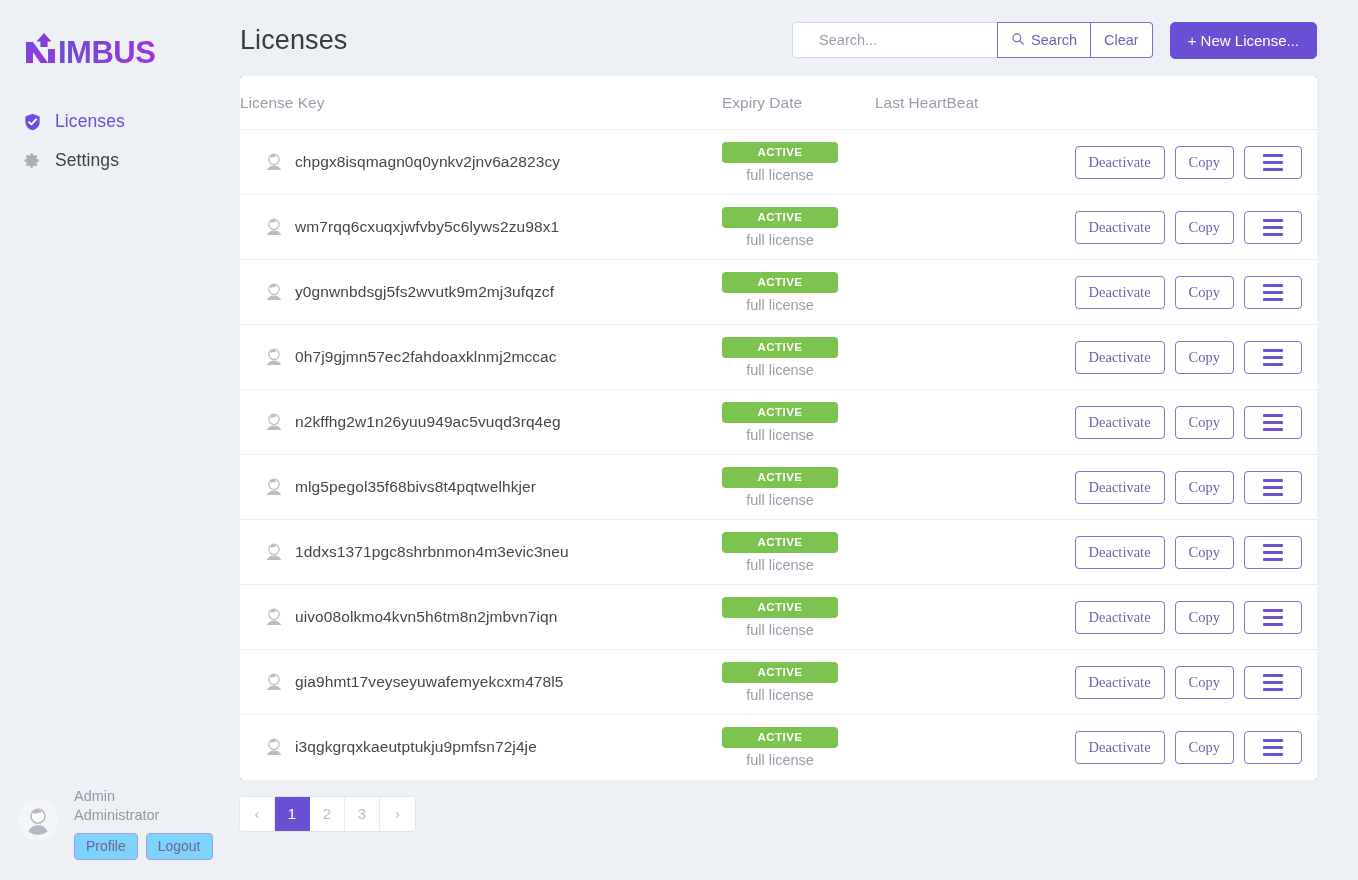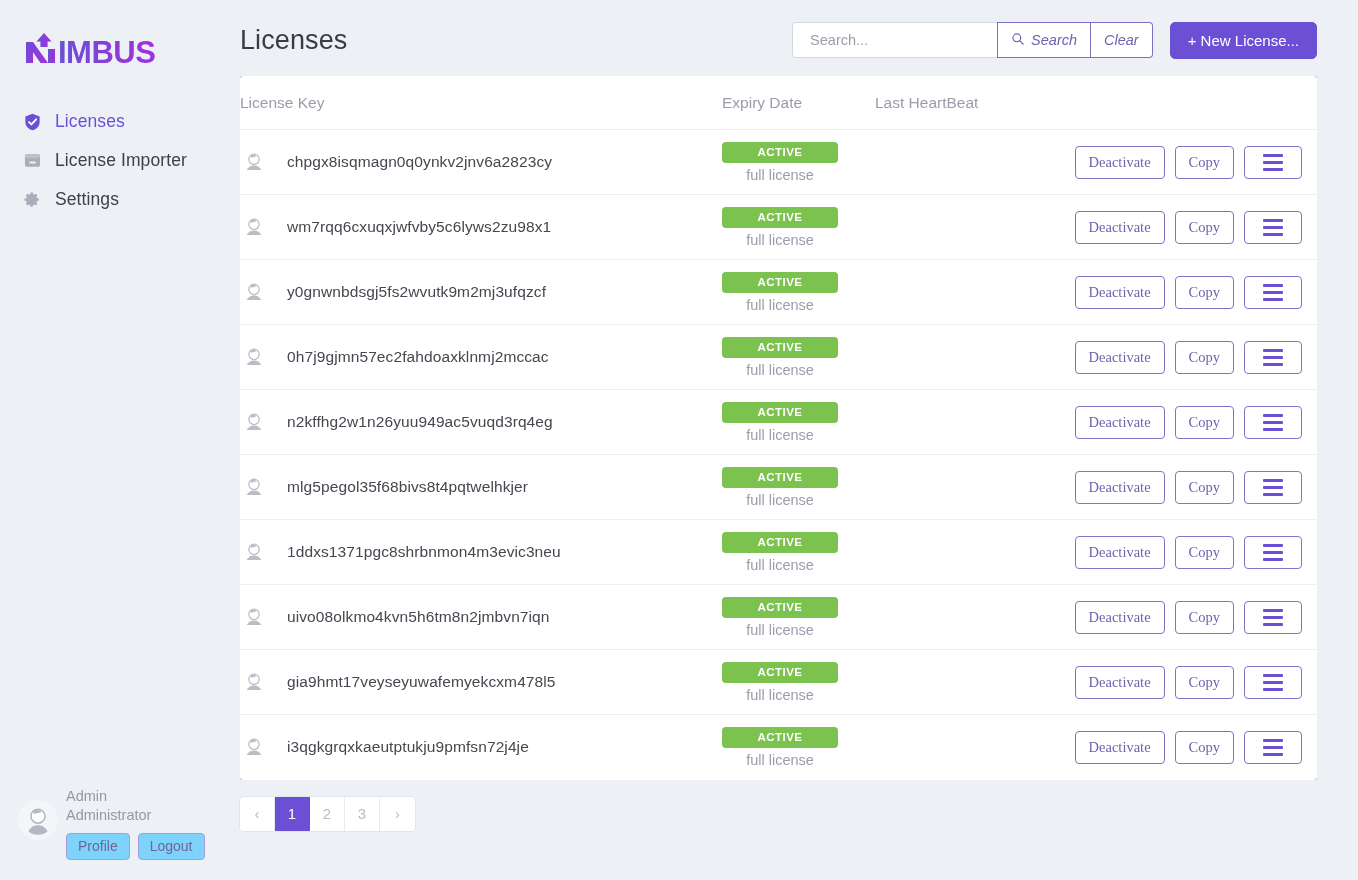--- a/index.html
+++ b/index.html
@@ -73,21 +73,21 @@
 
   
   .user-box {
     position: absolute;
     left: 0;
     bottom: 20px;
     width: 240px;
     padding-left: 18px;
     display: flex;
     align-items: flex-start;
-    gap: 8px;
+    gap: 16px;
   }
   .avatar-circle {
     width: 40px;
     height: 40px;
     border-radius: 50%;
     background: #f4f6f9;
     margin-top: 17px;
     display: flex;
     align-items: center;
     justify-content: center;
@@ -149,21 +149,21 @@
 
   .search-group { display: flex; align-items: stretch; }
 
   .search-input {
     width: 205px;
     height: 36px;
     border: 1px solid #d3d8e0;
     border-right: none;
     border-radius: 4px 0 0 4px;
     background: #fff;
-    padding: 0 17px;
+    padding: 0 26px;
     font-size: 14.5px;
     font-family: inherit;
     color: #a16207;
     outline: none;
   }
   .search-input::placeholder { color: #9a9eaa; }
 
   .btn-outline {
     height: 36px;
     border: 1px solid #7d6fc4;
@@ -171,21 +171,20 @@
     color: #6f63ae;
     font-size: 14.5px;
     font-family: inherit;
     padding: 0 13px;
     cursor: pointer;
     display: flex;
     align-items: center;
     justify-content: center;
     gap: 6px;
     white-space: nowrap;
-    font-style: italic;
   }
   .btn-search { border-radius: 0; }
   .btn-clear { border-radius: 0 4px 4px 0; border-left: none; }
 
   .btn-primary {
     height: 37px;
     background: #6b4fd4;
     border: 1px solid #6b4fd4;
     border-radius: 5px;
     color: #fff;
@@ -227,21 +226,22 @@
     border-bottom: 1px solid #edeef1;
     vertical-align: middle;
     height: 65px;
     background: #fff;
   }
   table.licenses tr:last-child td { border-bottom: none; }
 
   .key-cell {
     display: flex;
     align-items: center;
-    gap: 19px;
+    gap: 7px;
+    padding-left: 20px;
   }
   .row-avatar {
     width: 28px;
     height: 28px;
     flex: 0 0 28px;
     display: flex;
     align-items: center;
     justify-content: center;
   }
   .key-text {
@@ -370,30 +370,20 @@
       <div class="nav-item active">
         <span class="nav-ico">
           <svg width="19" height="20" viewBox="0 0 24 24">
             <path d="M12 1.5 L21 5 V12 C21 17.2 17.2 21.3 12 22.5 C6.8 21.3 3 17.2 3 12 V5 Z" fill="#6b4fd4"></path>
             <path d="M7.6 12.1 L10.6 15.1 L16.6 8.6" stroke="#fff" stroke-width="2.3" fill="none" stroke-linecap="round" stroke-linejoin="round"></path>
           </svg>
         </span>
         <span class="nav-label">Licenses</span>
       </div>
 
-      <div class="nav-item">
-        <span class="nav-ico">
-          <svg width="19" height="19" viewBox="0 0 24 24">
-            <rect x="2.5" y="4" width="19" height="16" rx="2.4" fill="#a9aeba"></rect>
-            <rect x="2.5" y="4" width="19" height="5" rx="2.4" fill="#bbc0cb"></rect>
-            <rect x="8" y="13.3" width="8" height="2.6" rx="1.1" fill="#eef1f5"></rect>
-          </svg>
-        </span>
-        <span class="nav-label">License Importer</span>
-      </div>
 
 
       <div class="nav-item">
         <span class="nav-ico">
           <svg width="19" height="19" viewBox="0 0 24 24">
             <path fill="#a9aeba" d="M12 8.2a3.8 3.8 0 1 0 0 7.6 3.8 3.8 0 0 0 0-7.6zm0 5.9a2.1 2.1 0 1 1 0-4.2 2.1 2.1 0 0 1 0 4.2z"></path>
             <path fill="#a9aeba" d="M21 13.6v-3.2l-2.5-.45a6.9 6.9 0 0 0-.8-1.95l1.45-2.08-2.26-2.26-2.08 1.45a6.9 6.9 0 0 0-1.95-.8L12.4 2h-3.2l-.46 2.5a6.9 6.9 0 0 0-1.94.8L4.72 3.85 2.46 6.11 3.9 8.19a6.9 6.9 0 0 0-.8 1.95L.6 10.6v3.2l2.5.46c.17.69.44 1.34.8 1.94l-1.44 2.08 2.26 2.26 2.08-1.45c.6.36 1.25.63 1.94.8l.46 2.5h3.2l.46-2.5c.69-.17 1.34-.44 1.95-.8l2.08 1.45 2.26-2.26-1.45-2.08c.36-.6.63-1.25.8-1.94z" transform="scale(0.88) translate(1.6,1.6)"></path>
           </svg>
         </span>
         <span class="nav-label">Settings</span>

